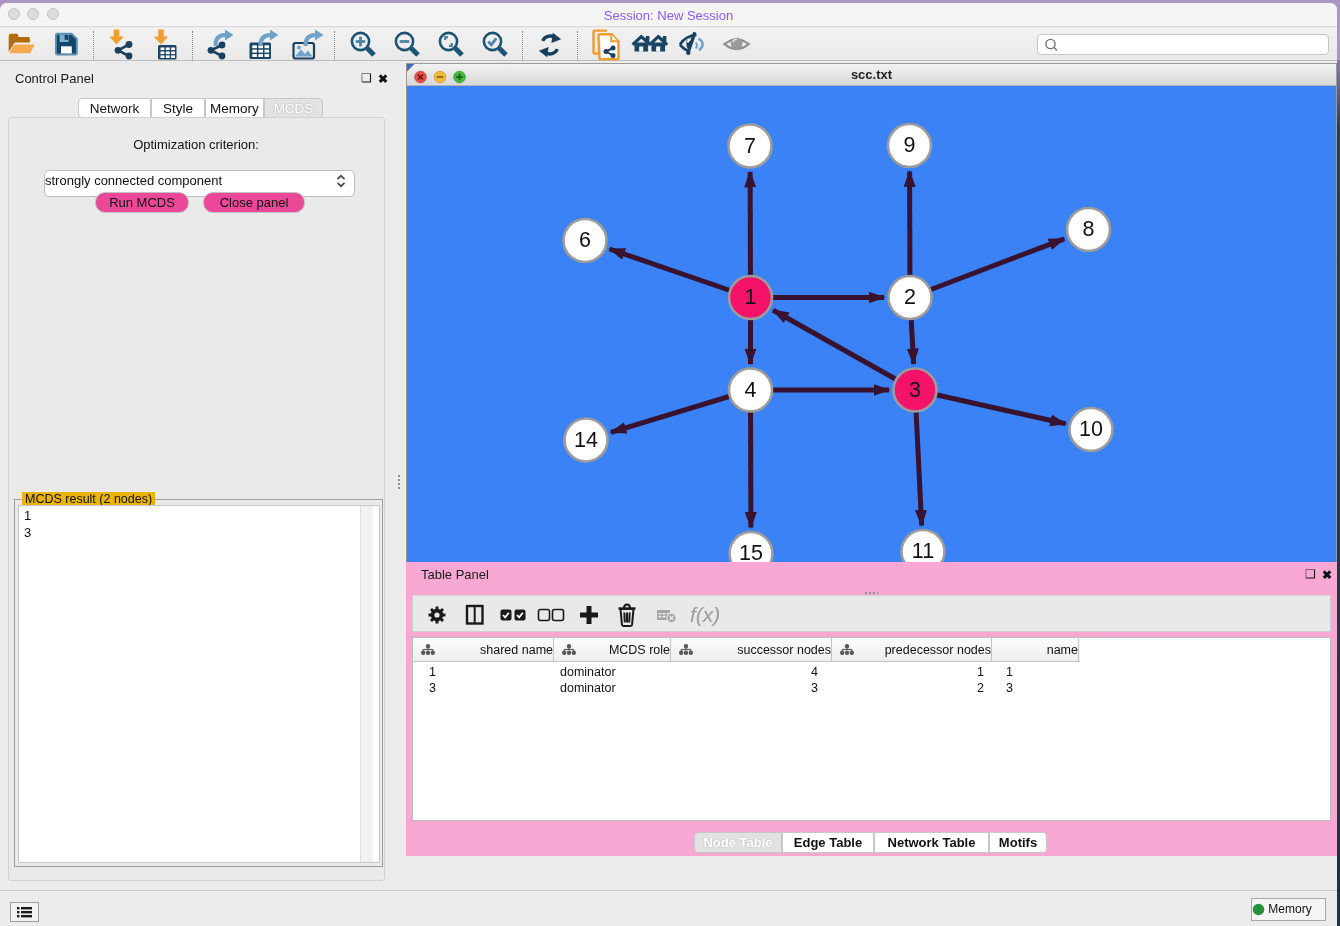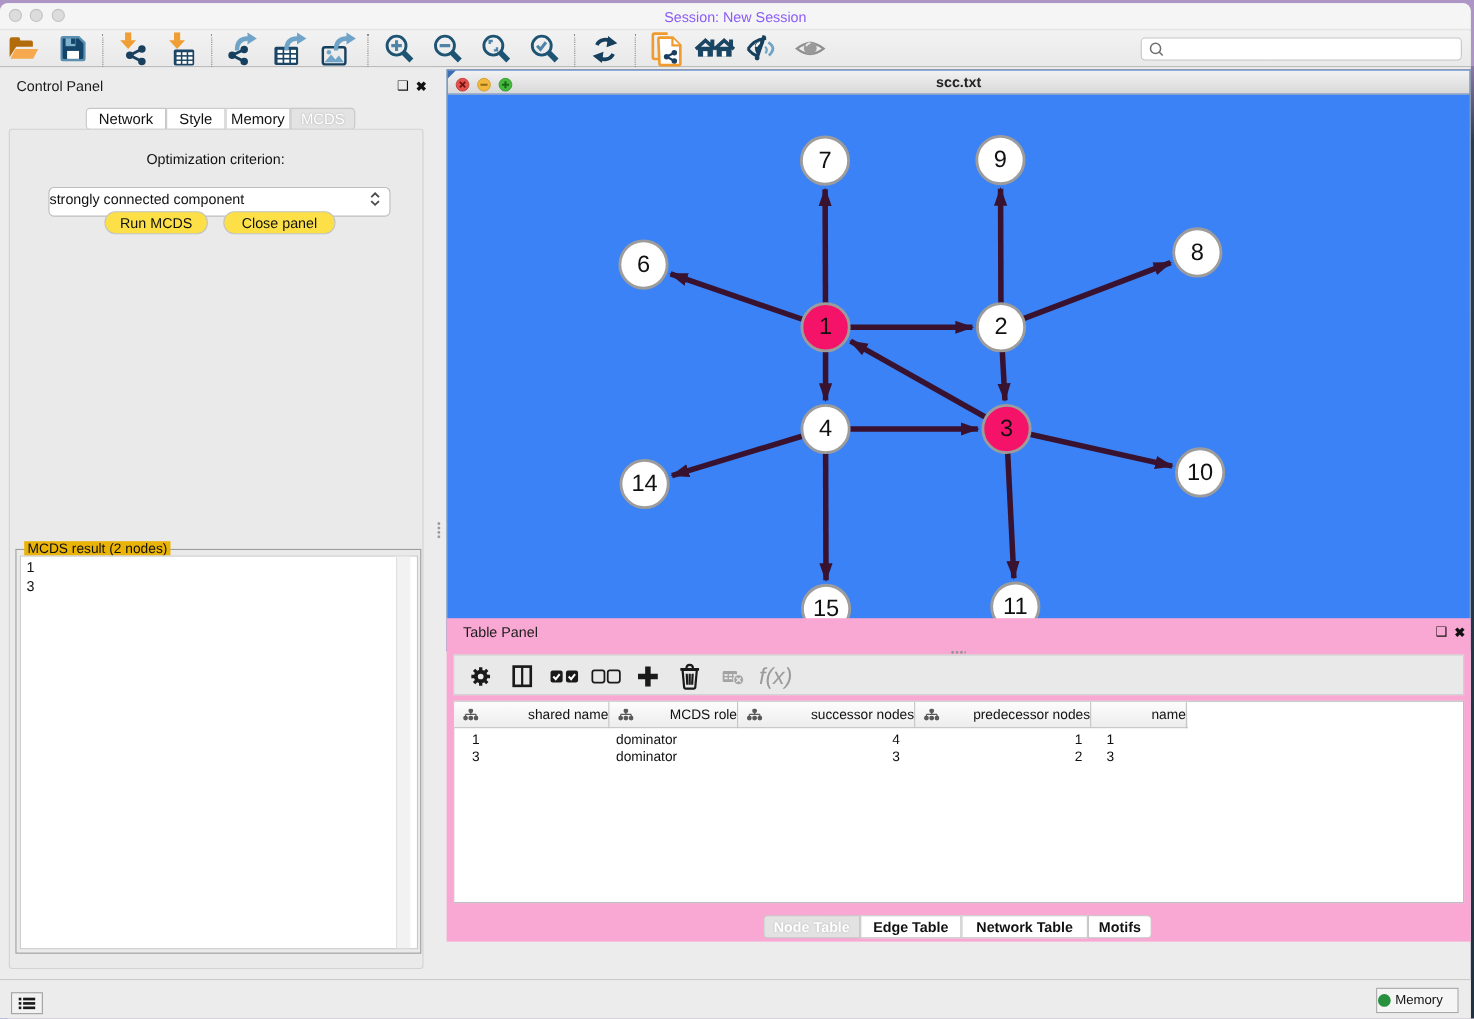--- a/index.html
+++ b/index.html
@@ -17,21 +17,21 @@
 #search { position:absolute; left:1037px; top:6px; width:292px; height:21px; border:1px solid #c6c6c6; border-radius:4px; background:#fff; }
 
 #cpanel { position:absolute; left:0; top:60px; width:392px; height:827px; background:#ececec; }
 #cphead { position:absolute; left:15px; top:8px; font-size:13px; color:#1a1a1a; }
 .winbtn { position:absolute; top:9px; font-size:12px; color:#111; }
 #tabs { position:absolute; left:78px; top:35px; height:20px; }
 .tab { position:absolute; top:0; height:20px; font-size:13.5px; text-align:center; line-height:19px; color:#111; background:#fff; border:1px solid #c7c7c7; }
 #tabc { position:absolute; left:8px; top:54px; width:377px; height:764px; background:#eaeaea; border:1px solid #d2d2d2; border-radius:3px; }
 #optlabel { position:absolute; left:0; top:74px; width:100%; text-align:center; font-size:13px; color:#111; }
 #combo { position:absolute; left:44px; top:96px; width:311px; height:27px; background:#fff; border:1px solid #bdbdbd; border-radius:5px; font-size:13px; line-height:20px; color:#111;margin-top:11px; }
-.btn { position:absolute; top:129px; height:21px; background:#fde047; border:1px solid #c3c3c3; border-radius:10px; font-size:13px; text-align:center; line-height:20px; color:#111; }
+.btn { position:absolute; top:129px; height:21px; background:#ec4899; border:1px solid #c3c3c3; border-radius:10px; font-size:13px; text-align:center; line-height:20px; color:#111; }
 #mcdsgroup { position:absolute; left:14px; top:436px; width:369px; height:368px; border:1px solid #9d9d9d; }
 #mcdslegend { position:absolute; left:7px; top:-8px; background:#eab308; font-size:12.5px; padding:0 3px; color:#111; }
 #mcdswhite { position:absolute; left:3px; top:5px; width:362px; height:358px; background:#fff; border:1px solid #c8c8c8; }
 
 #netwin { position:absolute; left:406px; top:60px; width:931px; height:529px; background:#3b82f6; border:1px solid #9a9a9a; overflow:hidden; }
 #nettitle { position:absolute; left:0; top:0; width:100%; height:22px; background:linear-gradient(#f2f2f2,#d8d8d8); border-bottom:1px solid #b5b5b5; }
 #netname { position:absolute; width:100%; text-align:center; top:3px; font-size:13px; font-weight:bold; color:#222; }
 
 #tpanel { position:absolute; left:406px; top:559px; width:931px; height:294px; background:#f9a8d4; }
 #tphead { position:absolute; left:15px; top:5px; font-size:13px; color:#1a1a1a; }

